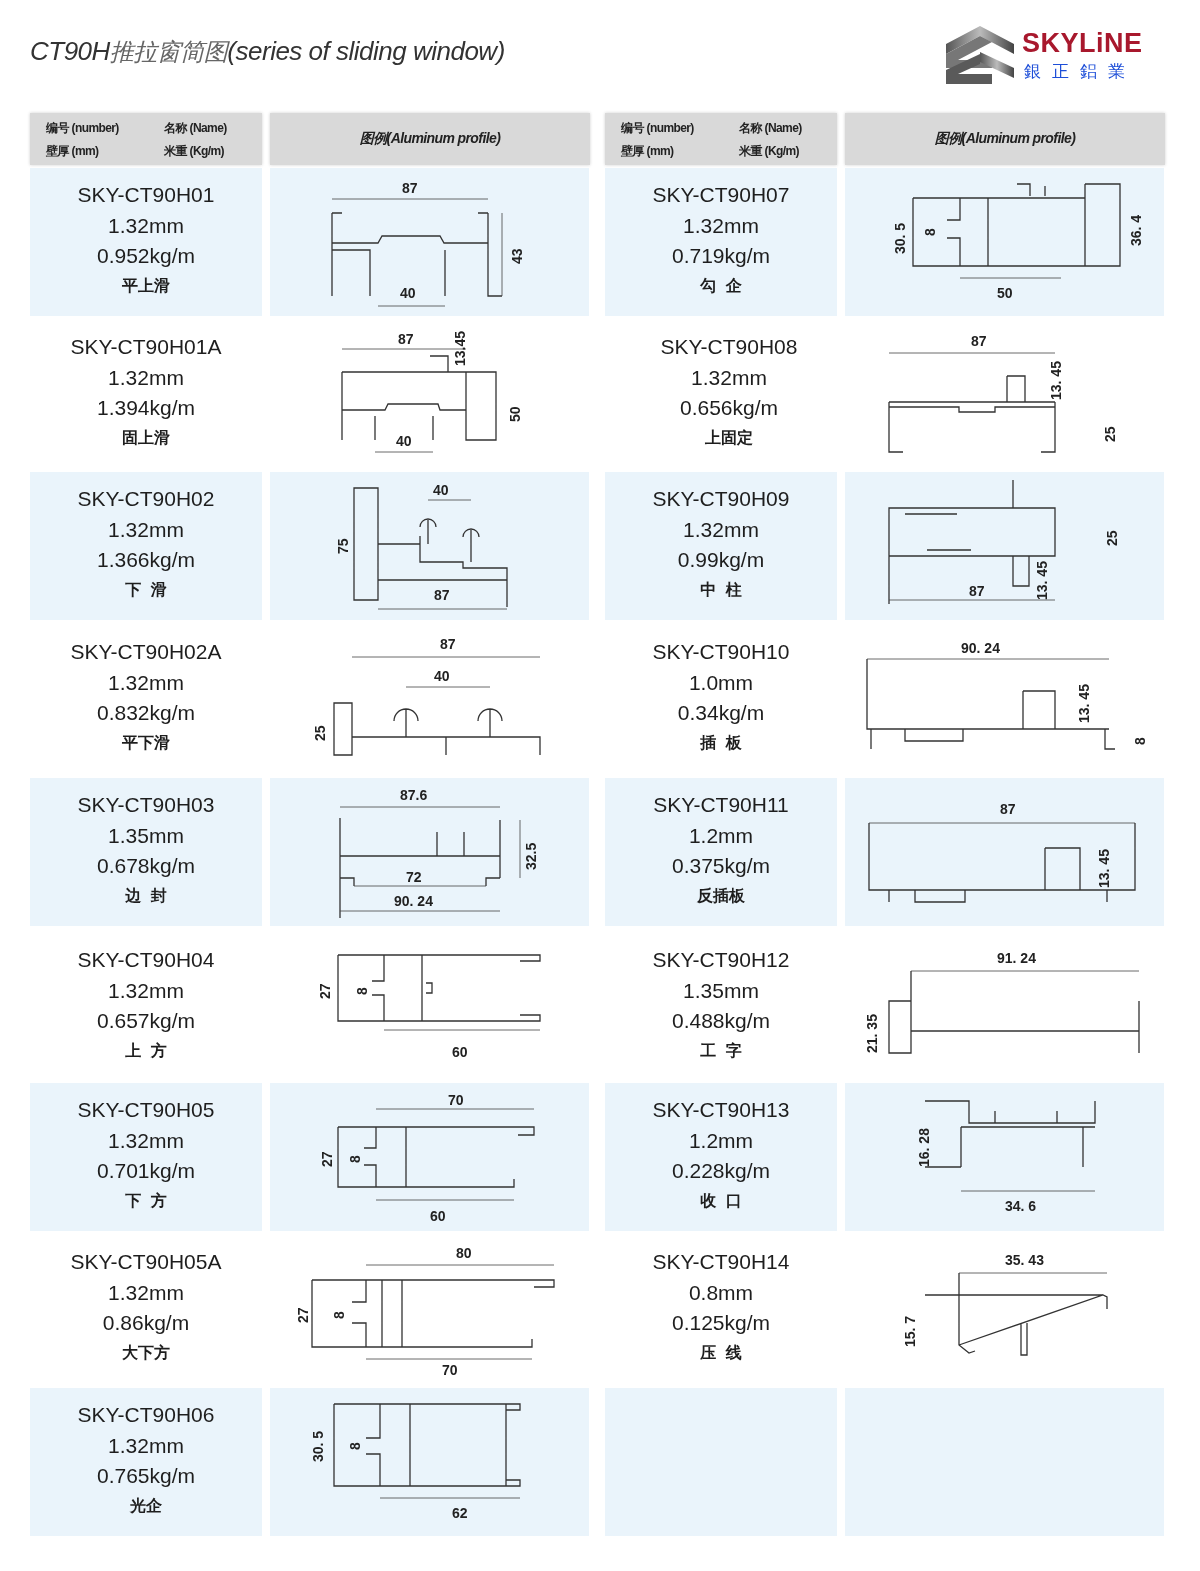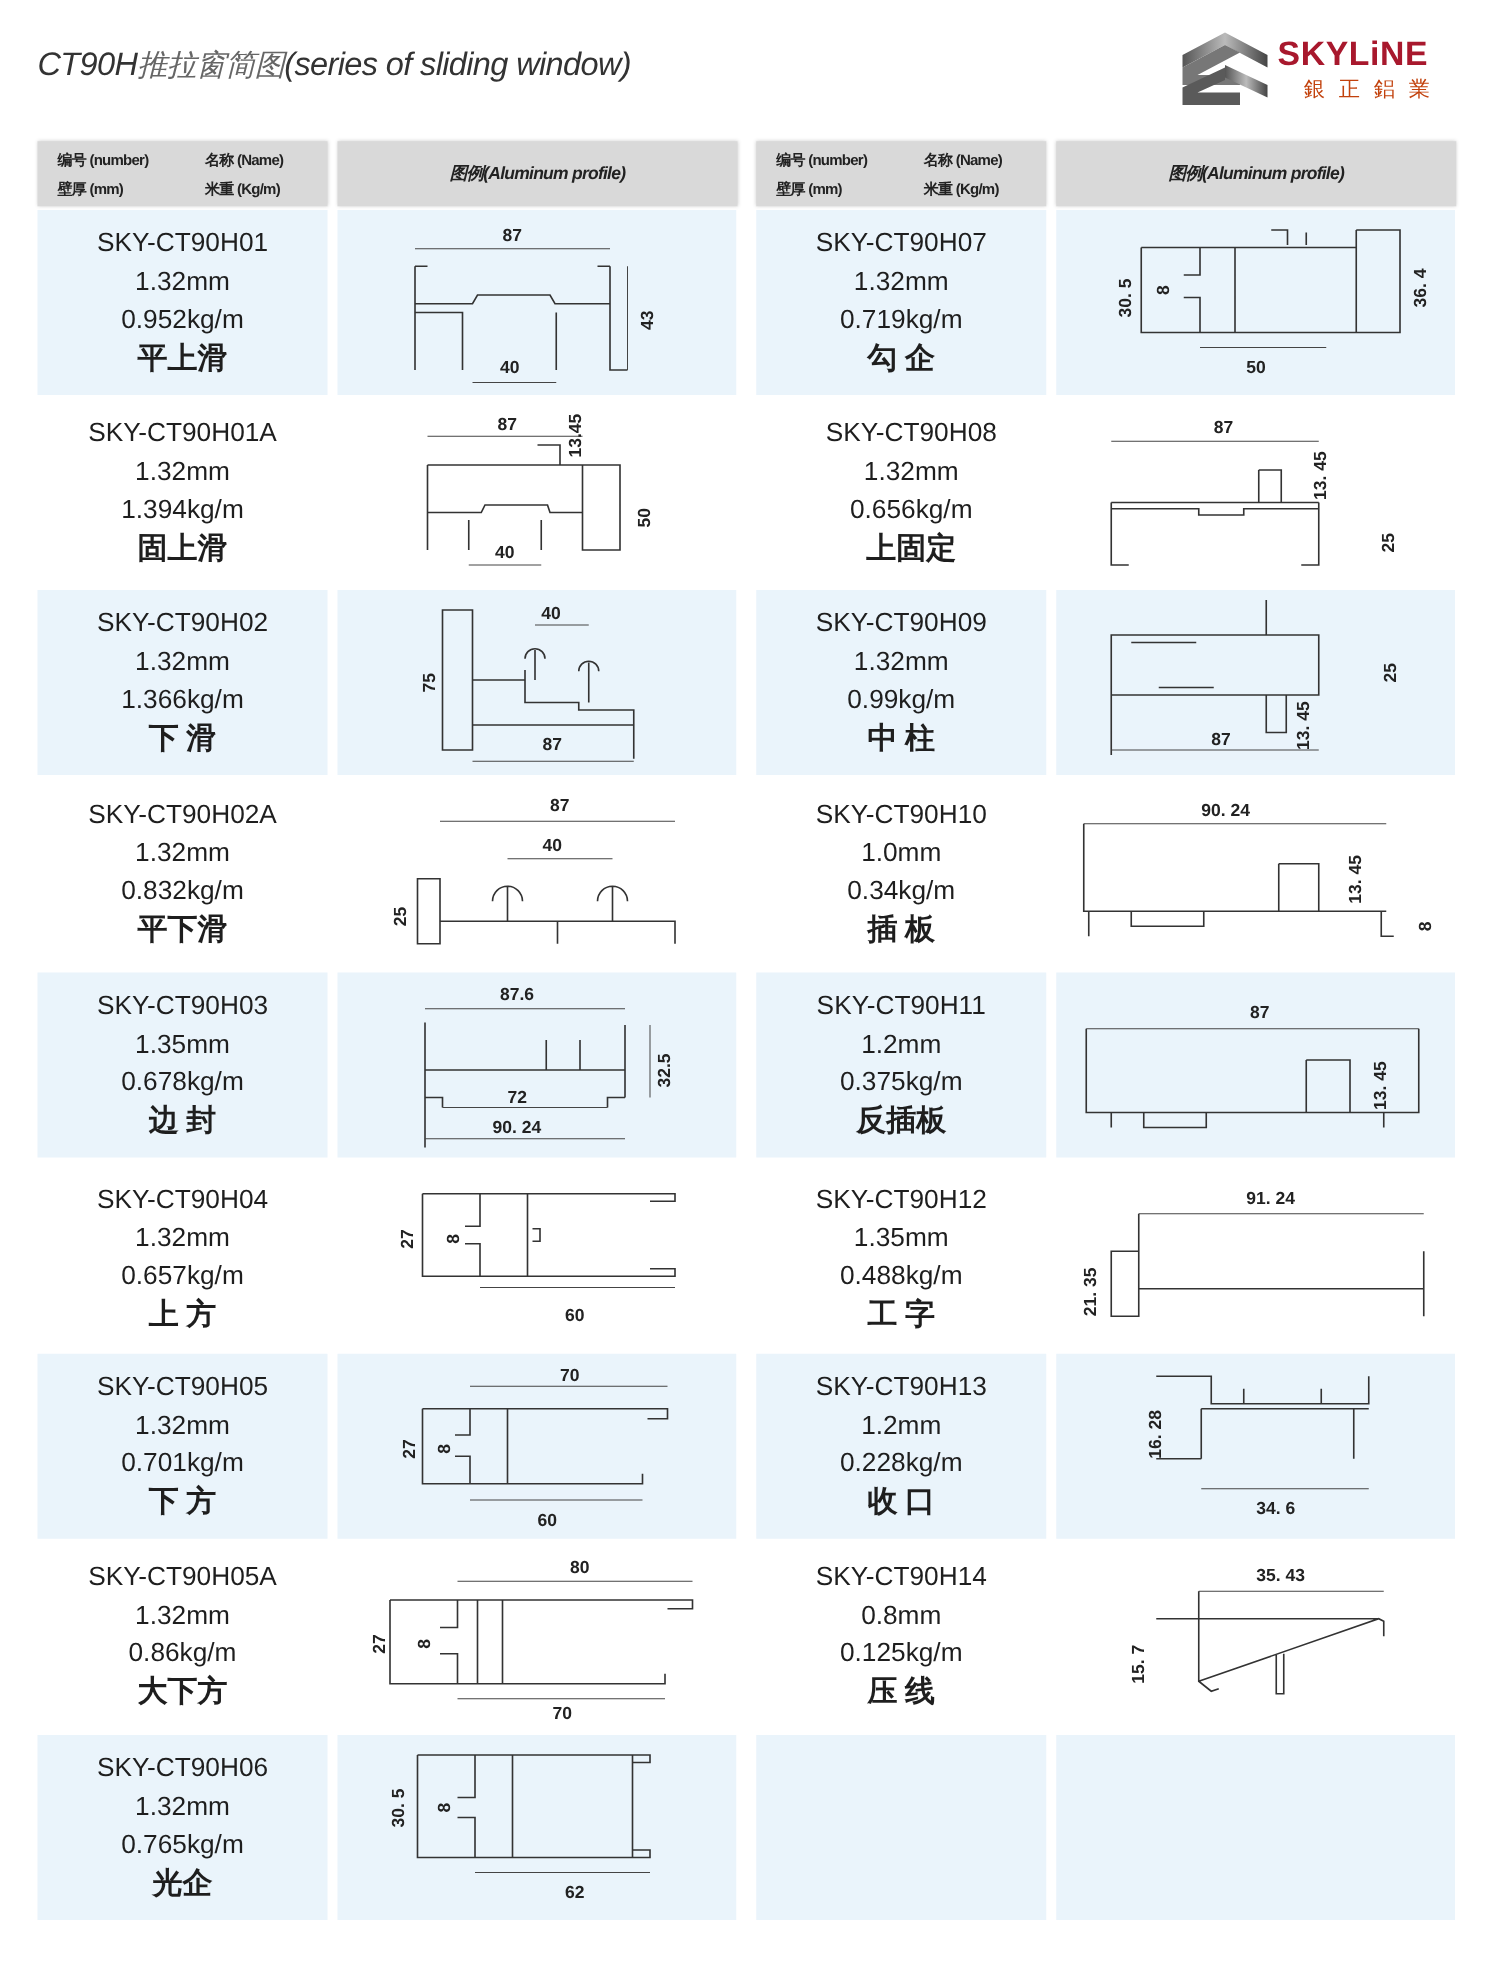--- a/index.html
+++ b/index.html
@@ -2,30 +2,30 @@
 <html><head>
 <meta charset="utf-8">
 <style>
   html,body{margin:0;padding:0;background:#fff;}
   body{width:1200px;height:1571px;position:relative;overflow:hidden;font-family:"Liberation Sans","DejaVu Sans",sans-serif;color:#222;}
   .title{position:absolute;left:30px;top:36px;font-size:26px;color:#333;letter-spacing:-0.5px;font-style:italic;}
   .title .cn{color:#666;font-size:24px;}
   .logo{position:absolute;left:944px;top:24px;width:220px;height:64px;}
   .logo .mark{position:absolute;left:0;top:0;width:72px;height:62px;}
   .logo .brand{position:absolute;left:78px;top:4px;font-size:27px;font-weight:bold;color:#a8182d;letter-spacing:0.5px;font-family:"Liberation Sans",sans-serif;}
-  .logo .brand-cn{position:absolute;left:80px;top:36px;font-size:17px;color:#c2410c;letter-spacing:11px;font-family:"DejaVu Sans",sans-serif;margin-left:19px;}
+  .logo .brand-cn{position:absolute;left:80px;top:36px;font-size:17px;color:#1d4ed8;letter-spacing:11px;font-family:"DejaVu Sans",sans-serif;}
   .hdr{position:absolute;top:113px;height:52px;background:#d9d9d9;box-shadow:0 0 3px #cfcfcf;}
   .hdr .cell{position:absolute;font-size:12px;font-weight:bold;color:#222;letter-spacing:-0.6px;}
   .hdr .center{position:absolute;left:0;right:0;top:17px;text-align:center;font-size:14px;font-weight:bold;letter-spacing:-0.6px;font-style:italic;}
   .row{position:absolute;height:148px;}
   .row.blue .info,.row.blue .draw{background:#eaf4fb;}
   .info{position:absolute;width:232px;height:148px;text-align:center;}
   .info div{font-size:21px;line-height:30.5px;color:#1e1e1e;}
   .info div:first-child{margin-top:12px;}
-  .info .cname{font-weight:bold;font-family:Liberation Serif, serif;font-size:24px;}
+  .info .cname{font-weight:bold;font-family:Liberation Mono, monospace;font-size:16px;}
   .draw{position:absolute;width:319px;height:148px;}
   .draw svg{position:absolute;left:0;top:0;width:320px;height:148px;}
   .draw svg text{font-family:"Liberation Sans",sans-serif;font-weight:bold;font-size:14px;fill:#222;}
   svg .p{fill:none;stroke:#333;stroke-width:1.3;}
   svg .d{fill:none;stroke:#444;stroke-width:0.8;}
 </style>
 </head>
 <body>
 
 <div class="title"><span>CT90H</span><span class="cn">推拉窗简图</span><span>(series of  sliding  window)</span></div>

